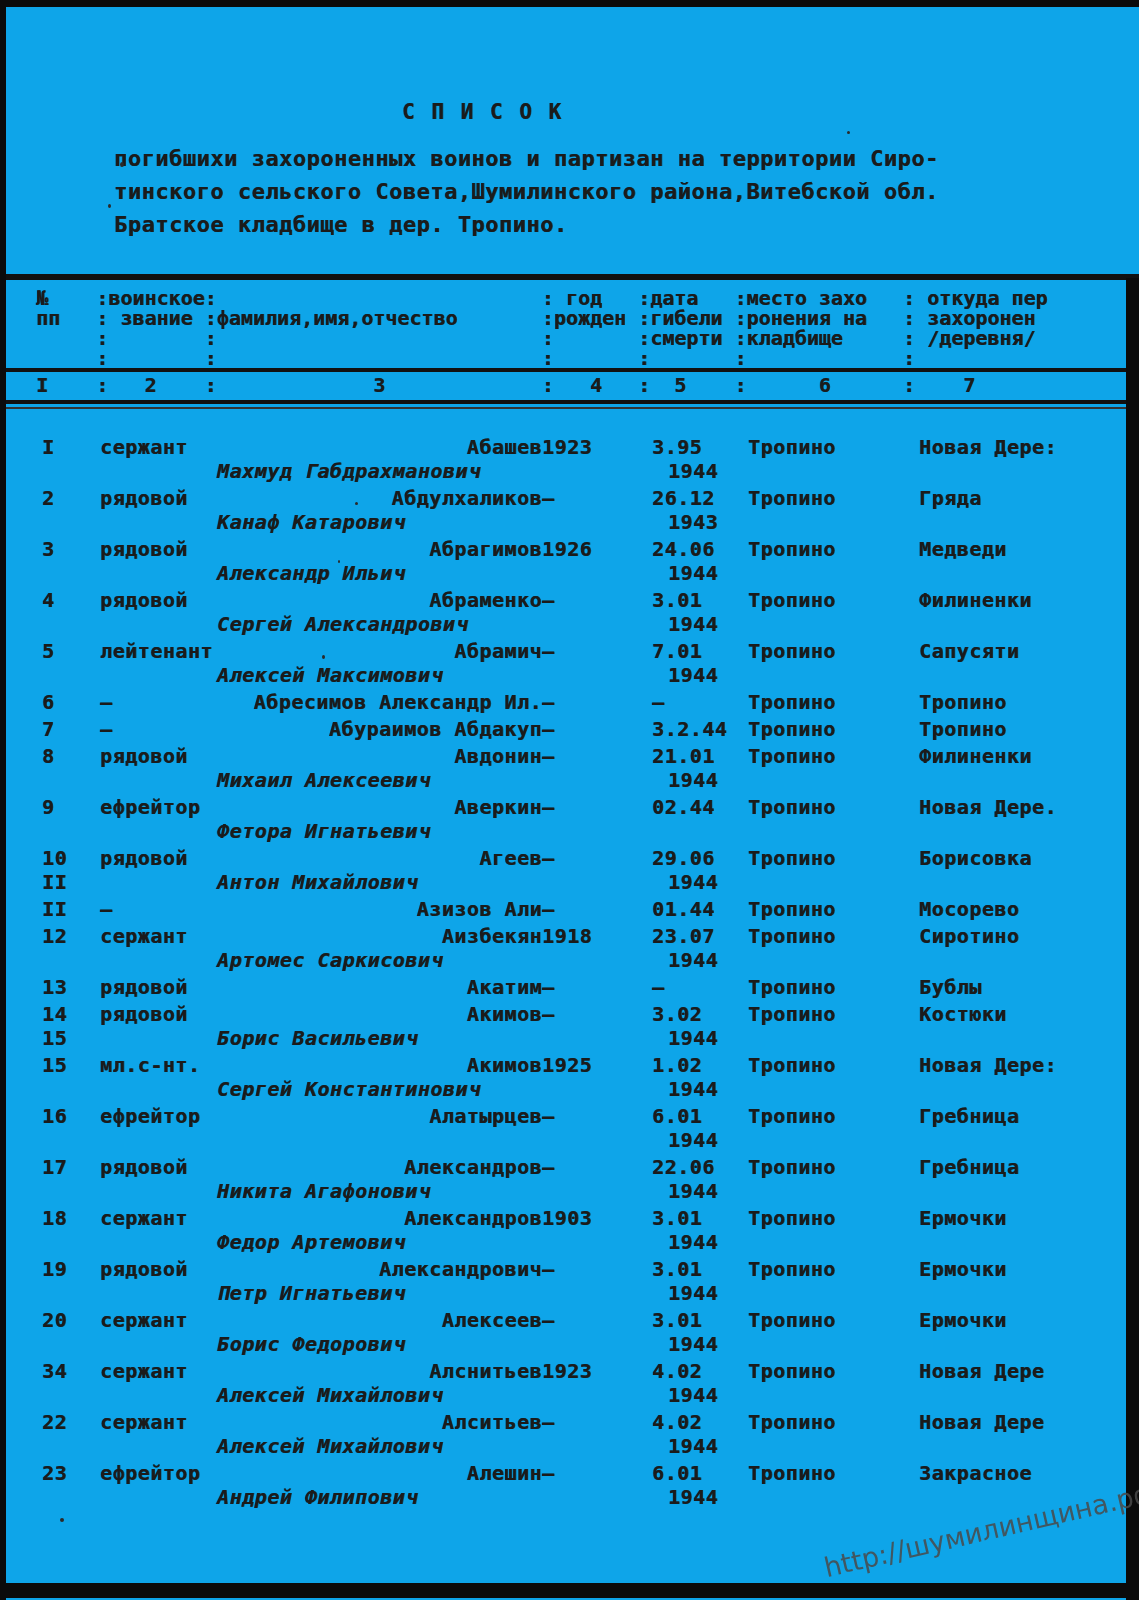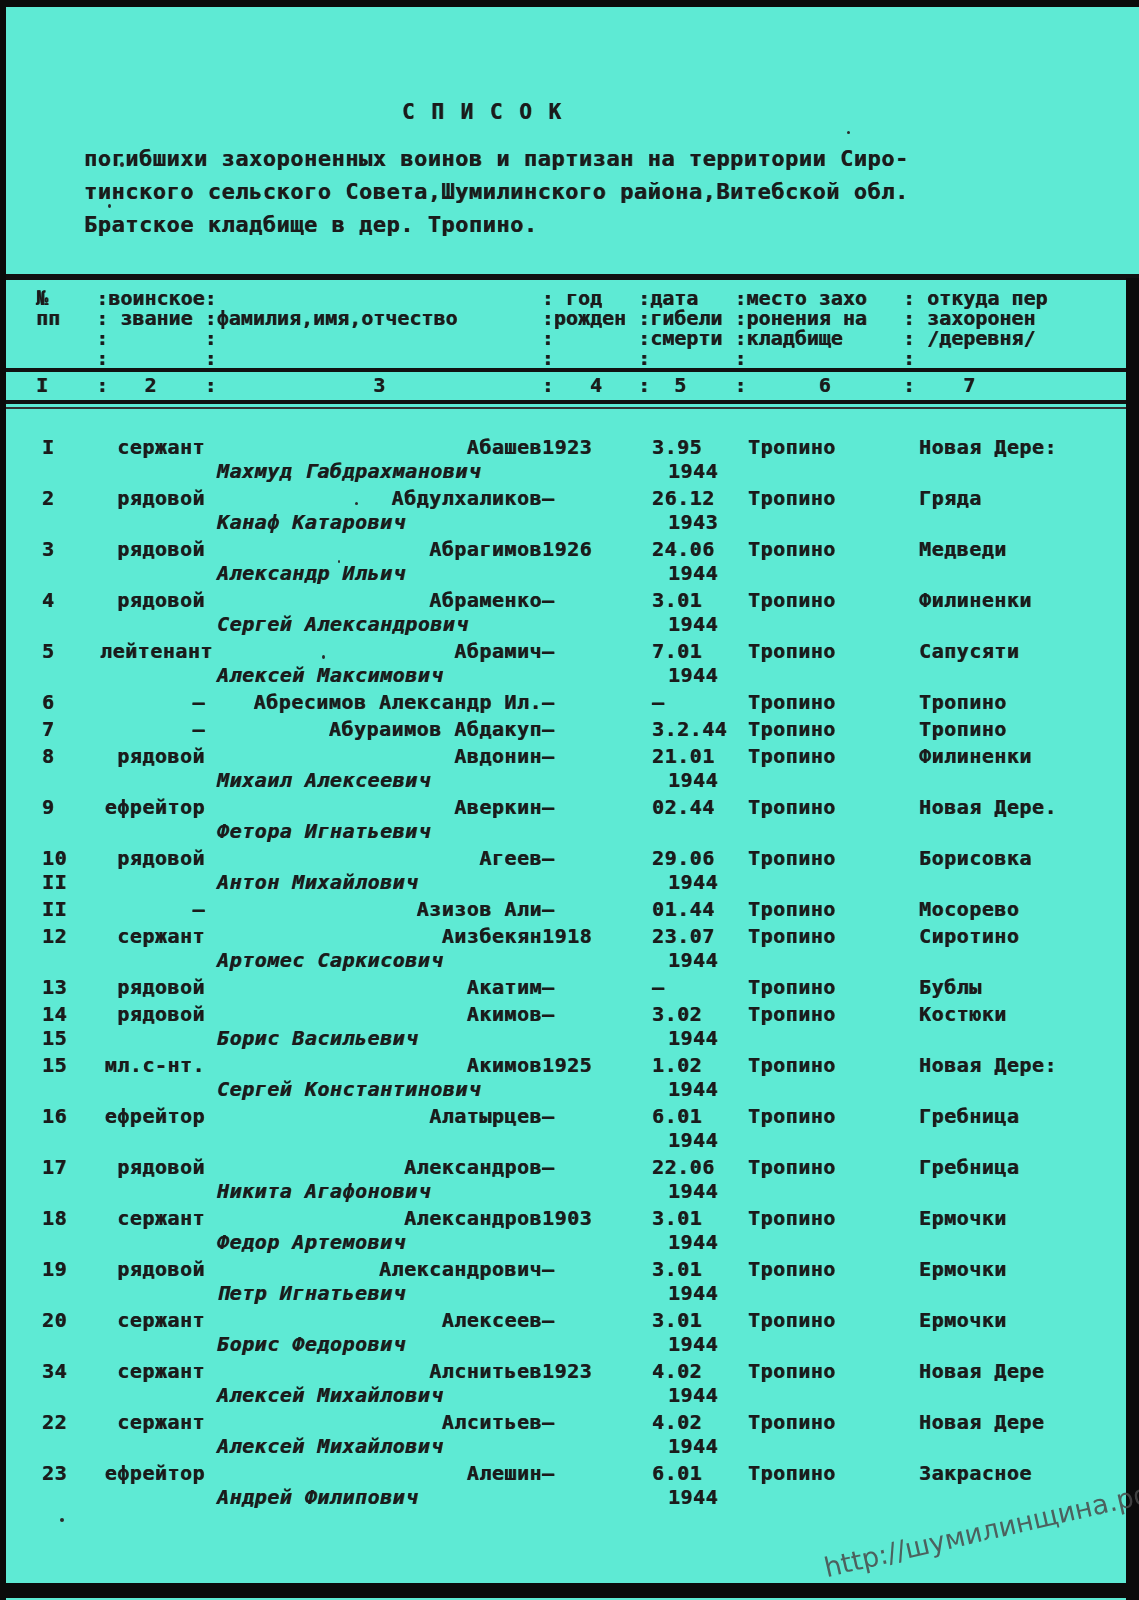--- a/index.html
+++ b/index.html
@@ -1,37 +1,37 @@
 <!DOCTYPE html>
 <html><head>
 <meta charset="utf-8">
 <style>
   html,body{margin:0;padding:0;background:#9a9a98;}
   .page{
     position:relative;
     width:1139px;height:1600px;
-    background:#5eead4;
+    background:#0ea5e9;
     overflow:hidden;
     font-family:"DejaVu Sans Mono", monospace;
     color:#1b1b1b;
     font-weight:bold;
   }
   
   .b-top{position:absolute;left:0;top:0;width:1139px;height:7px;background:#0b0b0b;}
   .b-left{position:absolute;left:0;top:0;width:6px;height:1600px;background:#0b0b0b;}
   .b-right{position:absolute;right:0;top:278px;width:13px;height:1322px;background:#0b0b0b;}
   .b-bottom{position:absolute;left:0;bottom:2px;width:1139px;height:15px;background:#0b0b0b;}
 
   .ink{ text-shadow:0.6px 0.4px 0 rgba(20,20,20,.65), -0.4px 0 0 rgba(20,20,20,.3); }
 
   .title{
     margin:100px 0 0 402px;
     font-size:21px;letter-spacing:2px;
   }
-  .subtitle{margin:18px 0 0 84px;font-size:22px;line-height:33px;letter-spacing:.5px;}
+  .subtitle{margin:18px 0 0 114px;font-size:22px;line-height:33px;letter-spacing:.5px;}
 
   .rule{width:1139px;background:#111;}
   .rule-1{height:6px;margin-top:33px;}
   .rule-2{height:4px;}
   .rule-3{height:4px;margin-top:2px;}
   .rule-3b{height:2px;margin-top:3px;background:#333;}
 
   .thead{padding-top:8px;}
   .hline{white-space:pre;font-size:20px;line-height:20px;padding-left:24px;}
   .numbers{white-space:pre;font-size:20px;line-height:24px;padding:1px 0 1px 24px;}
@@ -39,21 +39,21 @@
   .tbody{padding-top:26px;}
   .record{
     display:grid;
     grid-template-columns:96px 109px 337px 96px 96px 169px auto;
     grid-auto-rows:auto;
     font-size:20px;line-height:24px;letter-spacing:.5px;
     margin-bottom:3px;
   }
   .cell{min-height:0;}
   .c-num   {grid-column:1;grid-row:1;padding-left:42px;}
-  .c-rank  {grid-column:2;grid-row:1;padding-left:4px;text-align:right;}
+  .c-rank  {grid-column:2;grid-row:1;padding-left:4px;}
   .c-sur   {grid-column:3;grid-row:1;text-align:right;}
   .c-birth {grid-column:4;grid-row:1;text-align:left;}
   .c-date  {grid-column:5;grid-row:1;padding-left:14px;}
   .c-place {grid-column:6;grid-row:1;padding-left:14px;}
   .c-orig  {grid-column:7;grid-row:1;padding-left:16px;}
   .c-num2  {grid-column:1;grid-row:2;padding-left:42px;}
   .c-name  {grid-column:3;grid-row:2;padding-left:12px;font-style:italic;}
   .c-year  {grid-column:5;grid-row:2;padding-left:14px;text-align:center;}
 
   .watermark{

